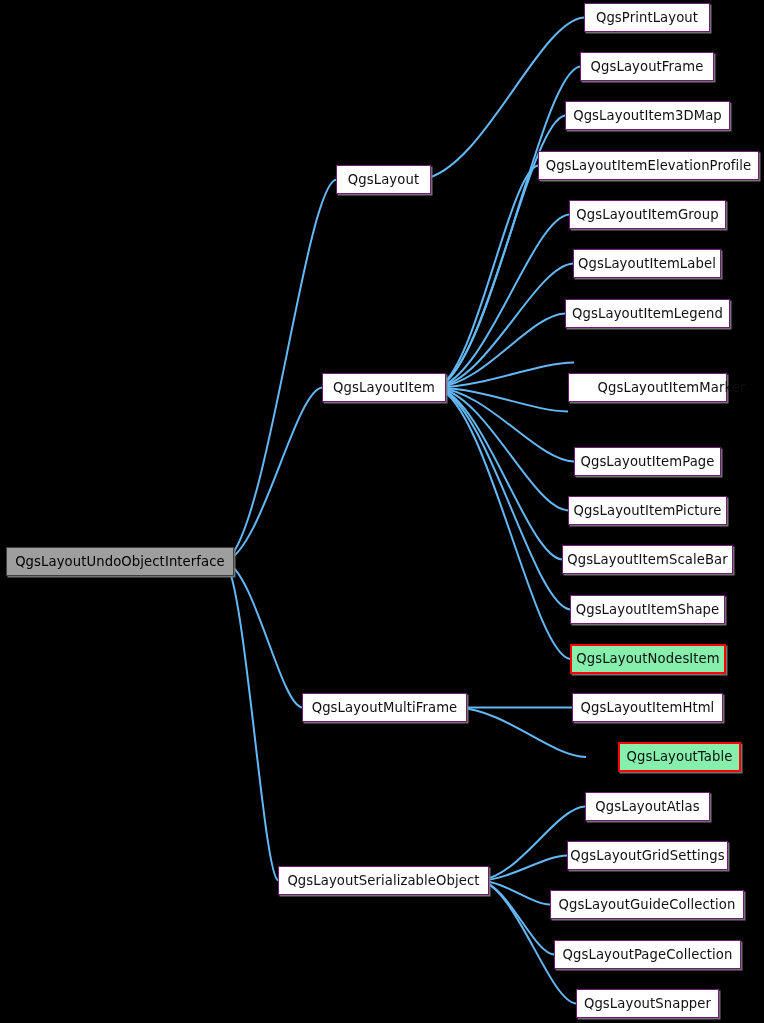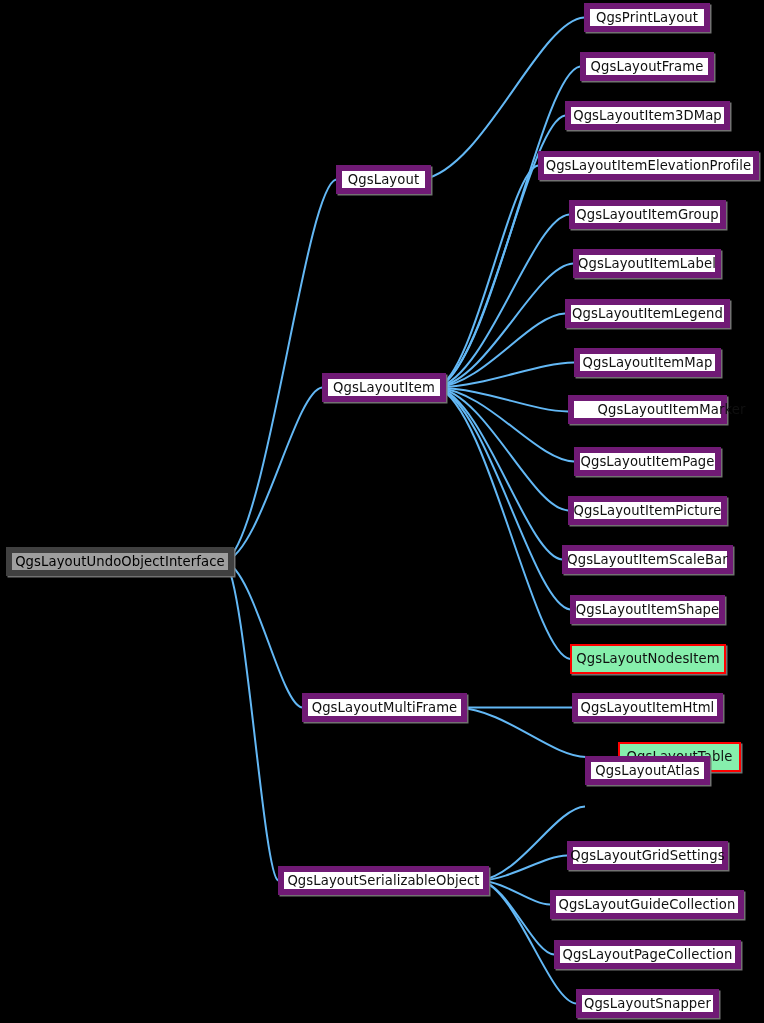--- a/index.html
+++ b/index.html
@@ -11,21 +11,21 @@
     overflow:hidden;
     font-family:"DejaVu Sans","Liberation Sans",sans-serif;
   }
   #edges{position:absolute;left:0;top:0;width:764px;height:1023px;}
   .node{
     position:absolute;
     box-sizing:border-box;
     display:flex;
     align-items:center;
     justify-content:center;
-    border:6px solid #701a75;
+    border:1px solid #701a75;
     background:#ffffff;
     color:#101010;
     font-size:13.2px;
     line-height:1;
     letter-spacing:0.1px;
     white-space:nowrap;
     box-shadow:1.5px 1.5px 0 0 rgba(120,120,120,0.95);
     z-index:5;
   }
   .node.root{
@@ -124,24 +124,21 @@
     </div>
     <div class="node" style="left: 569px; top: 200px; width: 157px; height: 29px;">
       <span>QgsLayoutItemGroup</span>
     </div>
     <div class="node" style="left: 573px; top: 249px; width: 148px; height: 29px;">
       <span>QgsLayoutItemLabel</span>
     </div>
     <div class="node" style="left: 565px; top: 299px; width: 165px; height: 29px;">
       <span>QgsLayoutItemLegend</span>
     </div>
-    <div class="node" style="left: 574px; top: 348px; width: 147px; height: 29px;">
-      <span>QgsLayoutItemMap</span>
-    </div>
-    <div class="node" style="left: 568px; top: 395px; width: 159px; height: 29px; padding-left: 48px;">
+    <div class="node" style="left: 568px; top: 373px; width: 159px; height: 29px; padding-left: 48px;">
       <span>QgsLayoutItemMarker</span>
     </div>
     <div class="node" style="left: 574px; top: 447px; width: 147px; height: 29px;">
       <span>QgsLayoutItemPage</span>
     </div>
     <div class="node" style="left: 568px; top: 496px; width: 159px; height: 29px;">
       <span>QgsLayoutItemPicture</span>
     </div>
     <div class="node" style="left: 562px; top: 545px; width: 171px; height: 29px;">
       <span>QgsLayoutItemScaleBar</span>
@@ -151,21 +148,21 @@
     </div>
     <div class="node highlight" style="left: 570px; top: 644px; width: 156px; height: 30px;">
       <span>QgsLayoutNodesItem</span>
     </div>
     <div class="node" style="left: 572px; top: 693px; width: 151px; height: 29px;">
       <span>QgsLayoutItemHtml</span>
     </div>
     <div class="node highlight" style="left: 586px; top: 742px; width: 123px; height: 30px; margin-left: 32px;">
       <span>QgsLayoutTable</span>
     </div>
-    <div class="node" style="left: 585px; top: 756px; width: 125px; height: 29px;">
+    <div class="node" style="left: 585px; top: 792px; width: 125px; height: 29px;">
       <span>QgsLayoutAtlas</span>
     </div>
     <div class="node" style="left: 567px; top: 841px; width: 161px; height: 29px;">
       <span>QgsLayoutGridSettings</span>
     </div>
     <div class="node" style="left: 550px; top: 890px; width: 194px; height: 29px;">
       <span>QgsLayoutGuideCollection</span>
     </div>
     <div class="node" style="left: 554px; top: 940px; width: 187px; height: 29px;">
       <span>QgsLayoutPageCollection</span>

